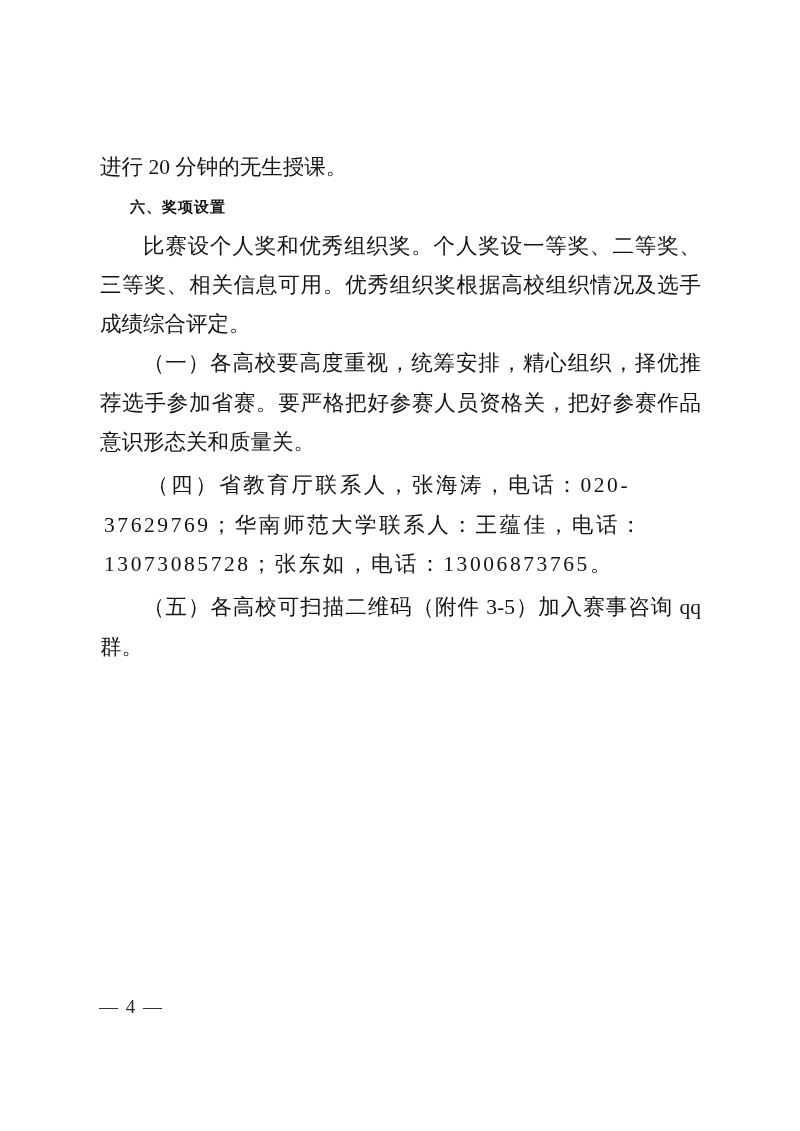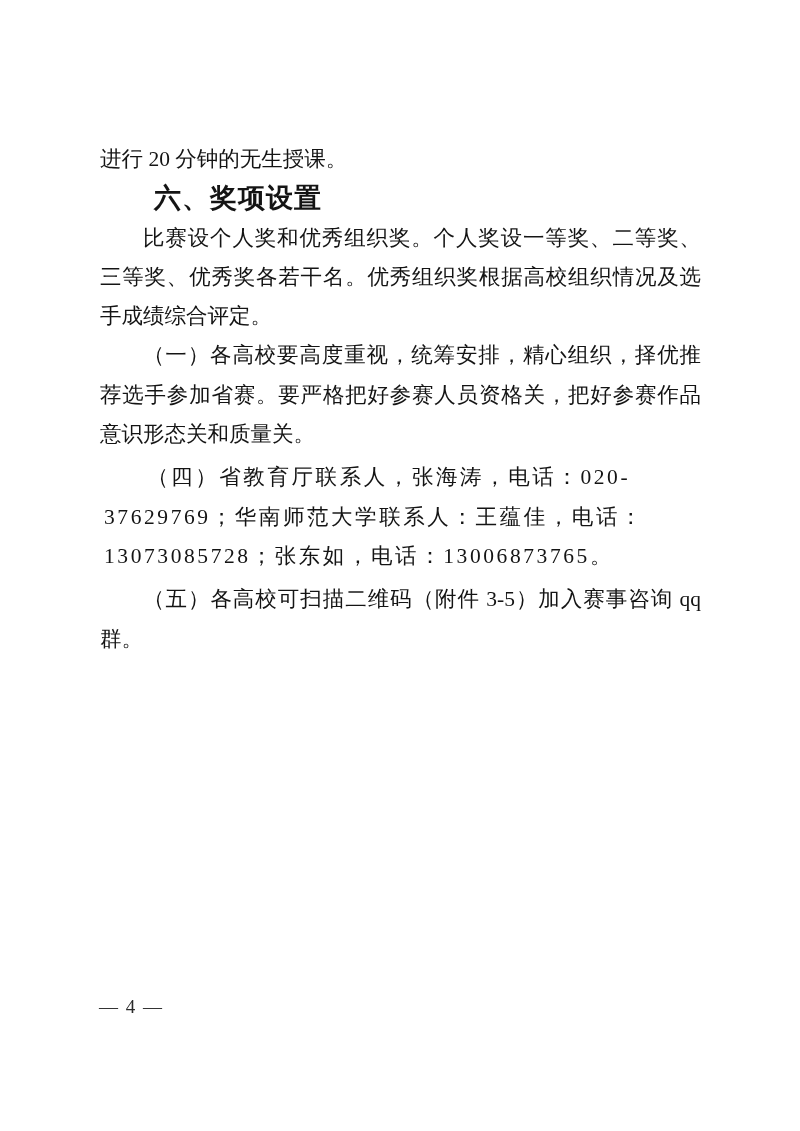--- a/index.html
+++ b/index.html
@@ -10,39 +10,39 @@
   }
   .page {
     position: relative;
     width: 800px; height: 1131px;
     background: #ffffff;
     color: #141414;
     overflow: hidden;
   }
   .content {
     position: absolute;
-    left: 100px; top: 140px;
+    left: 100px; top: 148px;
     width: 601px;
     font-size: 21.5px;
     line-height: 39.3px;
     text-align: justify;
     text-justify: inter-character;
   }
   .para {
     margin: 0;
     text-indent: 2em;
   }
   .para.no-indent { text-indent: 0; }
   .heading {
     margin: 0;
     text-indent: 2em;
     text-align: left;
     font-family: "Liberation Sans", "DejaVu Sans", sans-serif;
     font-weight: 700;
-    font-size: 27px;
+    font-size: 15px;
     letter-spacing: 1px;
   }
   .contact {
     margin: 4px;
     text-indent: 2em;
     text-align: left;
     white-space: pre-line;
     letter-spacing: 0.12em;
   }
   .page-number {
@@ -57,21 +57,21 @@
 <body>
 
 <div class="page">
 
   <div class="content">
 
     <p class="para no-indent">进行 20 分钟的无生授课。</p>
 
     <p class="heading">六、奖项设置</p>
 
-    <p class="para">比赛设个人奖和优秀组织奖。个人奖设一等奖、二等奖、三等奖、优秀奖各若干名。优秀组织奖根据高校组织情况及选手成绩综合评定。</p>
+    <p class="para">比赛设个人奖和优秀组织奖。个人奖设一等奖、二等奖、三等奖、相关信息可用。优秀组织奖根据高校组织情况及选手成绩综合评定。</p>
 
 
     <p class="para">（一）各高校要高度重视，统筹安排，精心组织，择优推荐选手参加省赛。要严格把好参赛人员资格关，把好参赛作品意识形态关和质量关。</p>
 
 
 
     <p class="contact">（四）省教育厅联系人，张海涛，电话：020-
 37629769；华南师范大学联系人：王蕴佳，电话：
 13073085728；张东如，电话：13006873765。</p>
 

